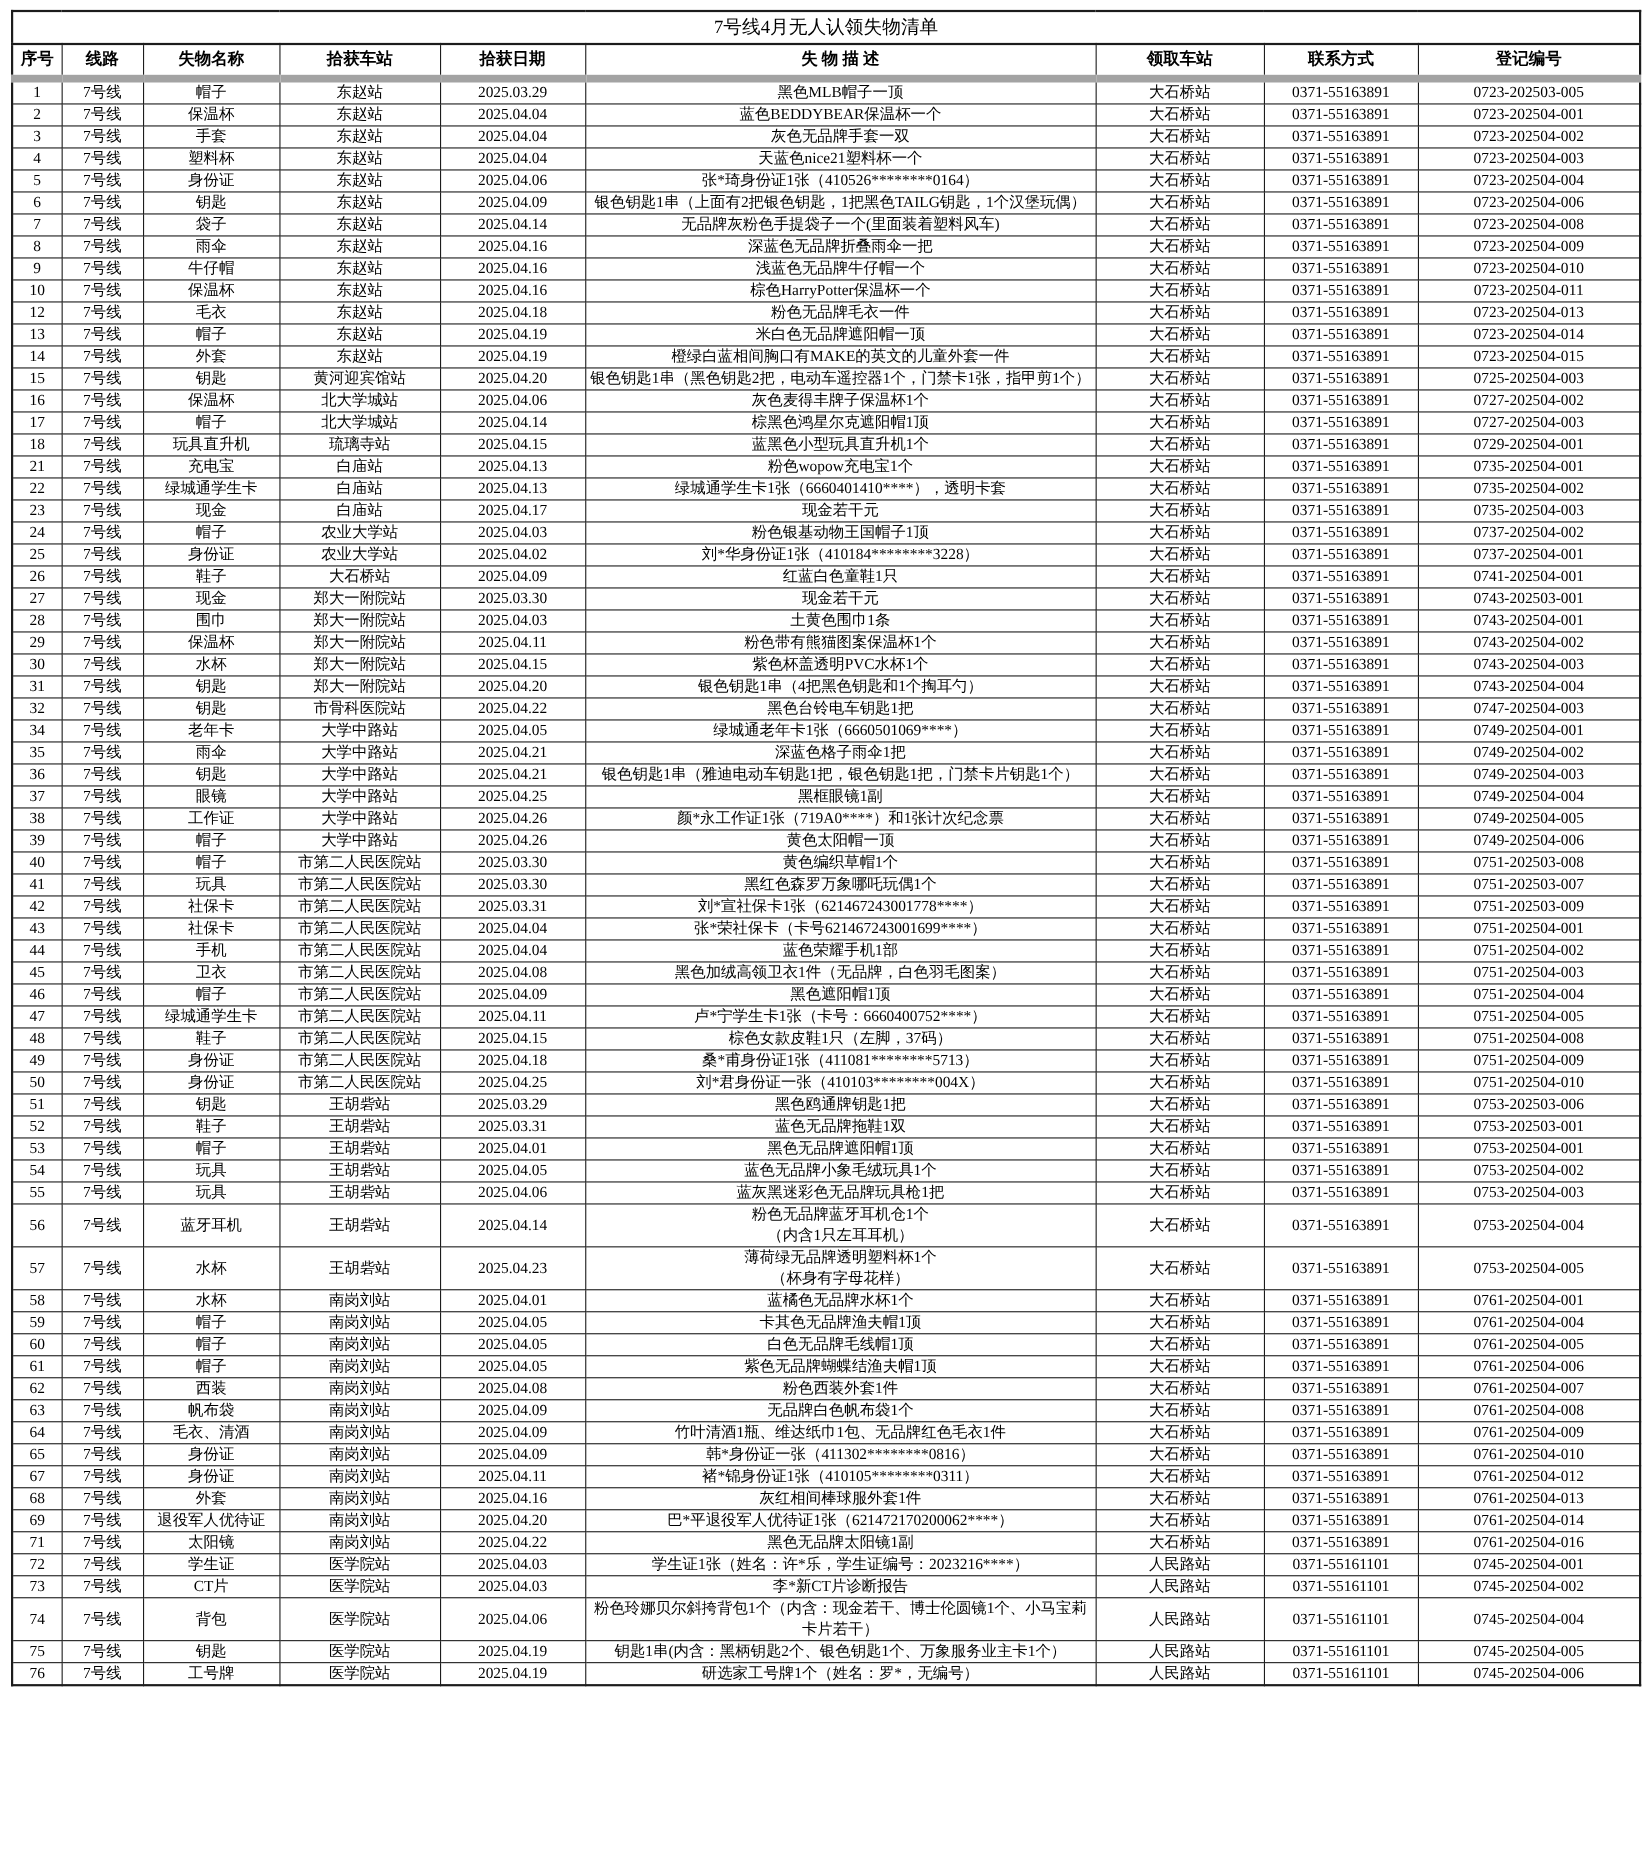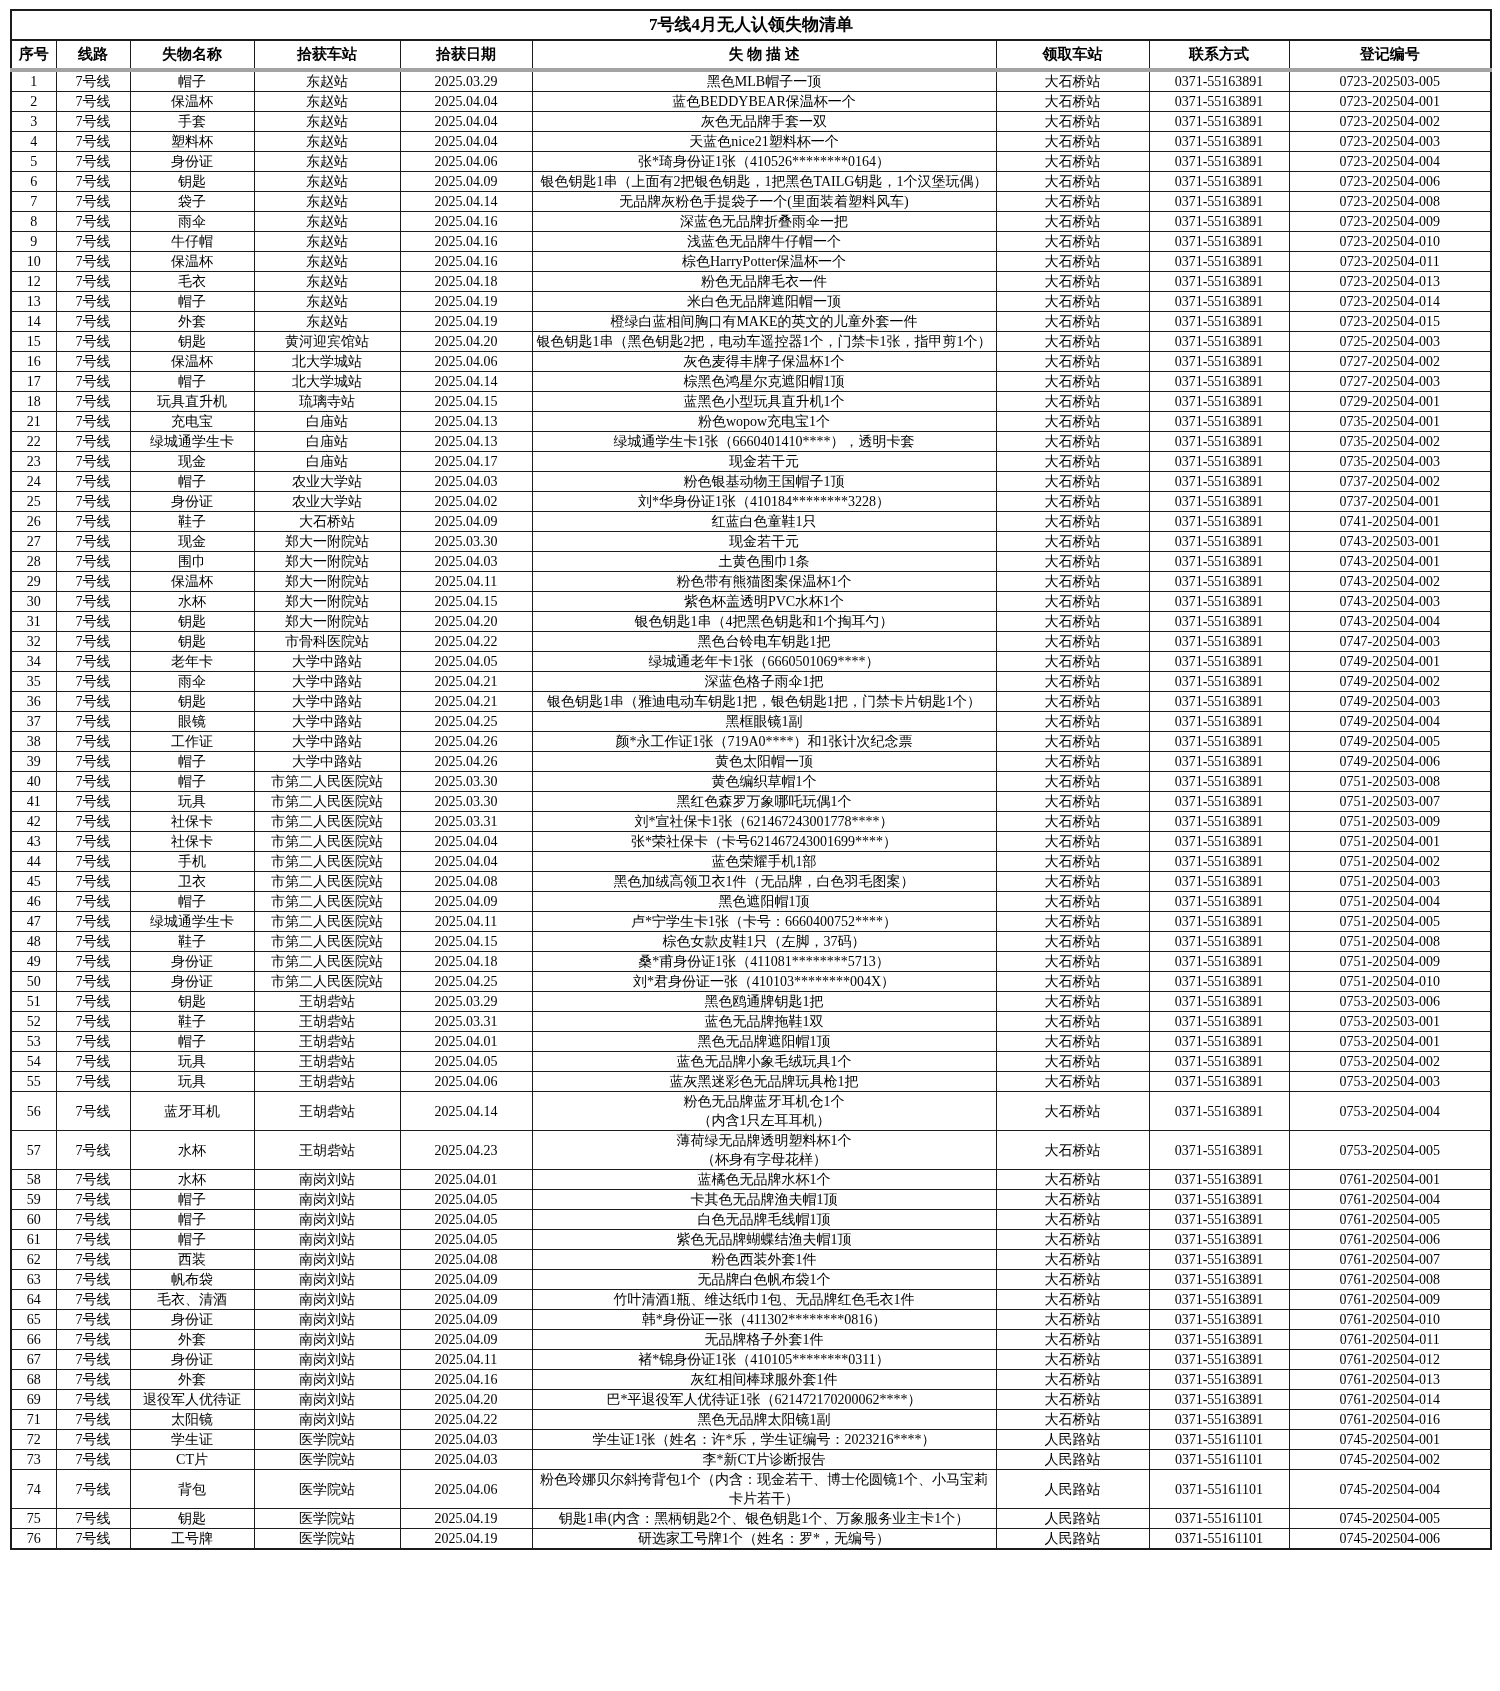--- a/index.html
+++ b/index.html
@@ -1,22 +1,22 @@
 <!DOCTYPE html>
 <html><head>
 <meta charset="utf-8">
 <style>
   html,body{margin:0;padding:0;background:#ffffff;}
   body{width:1500px;min-height:1691px;font-family:"Liberation Serif","DejaVu Serif",serif;color:#000;}
   .sheet{padding:9px 10px;}
   table{border-collapse:collapse;width:1480px;table-layout:fixed;}
   td,th{border:1px solid #1c1c1c;text-align:center;vertical-align:middle;padding:0 2px;
         font-size:14px;line-height:19px;overflow:hidden;}
-  tr.title-row td{font-size:17px;font-weight:bold;line-height:28px;border-bottom:2px solid #1c1c1c;}
-  tr.head-row th{font-size:15px;font-weight:bold;line-height:27px;border-bottom:4px solid #a3a3a3;}
+  tr.title-row td{font-size:17px;font-weight:normal;line-height:28px;border-bottom:2px solid #1c1c1c;}
+  tr.head-row th{font-size:15px;font-weight:bold;line-height:27px;border-bottom:7px solid #a3a3a3;}
   table{border:2px solid #1c1c1c;}
   td.desc{white-space:pre-line;}
   col.c-seq{width:45px;}  col.c-line{width:74px;}  col.c-name{width:124px;}
   col.c-fstation{width:146px;} col.c-fdate{width:132px;} col.c-desc{width:464px;}
   col.c-cstation{width:153px;} col.c-contact{width:140px;} col.c-reg{width:202px;}
 </style>
 </head>
 <body>
 
 <div class="sheet">
@@ -716,31 +716,20 @@
     <td>7号线</td>
     <td>身份证</td>
     <td>南岗刘站</td>
     <td>2025.04.09</td>
     <td class="desc">韩*身份证一张（411302********0816）</td>
     <td>大石桥站</td>
     <td>0371-55163891</td>
     <td>0761-202504-010</td>
   </tr>
         <tr>
-    <td>66</td>
-    <td>7号线</td>
-    <td>外套</td>
-    <td>南岗刘站</td>
-    <td>2025.04.09</td>
-    <td class="desc">无品牌格子外套1件</td>
-    <td>大石桥站</td>
-    <td>0371-55163891</td>
-    <td>0761-202504-011</td>
-  </tr>
-        <tr>
     <td>67</td>
     <td>7号线</td>
     <td>身份证</td>
     <td>南岗刘站</td>
     <td>2025.04.11</td>
     <td class="desc">褚*锦身份证1张（410105********0311）</td>
     <td>大石桥站</td>
     <td>0371-55163891</td>
     <td>0761-202504-012</td>
   </tr>

